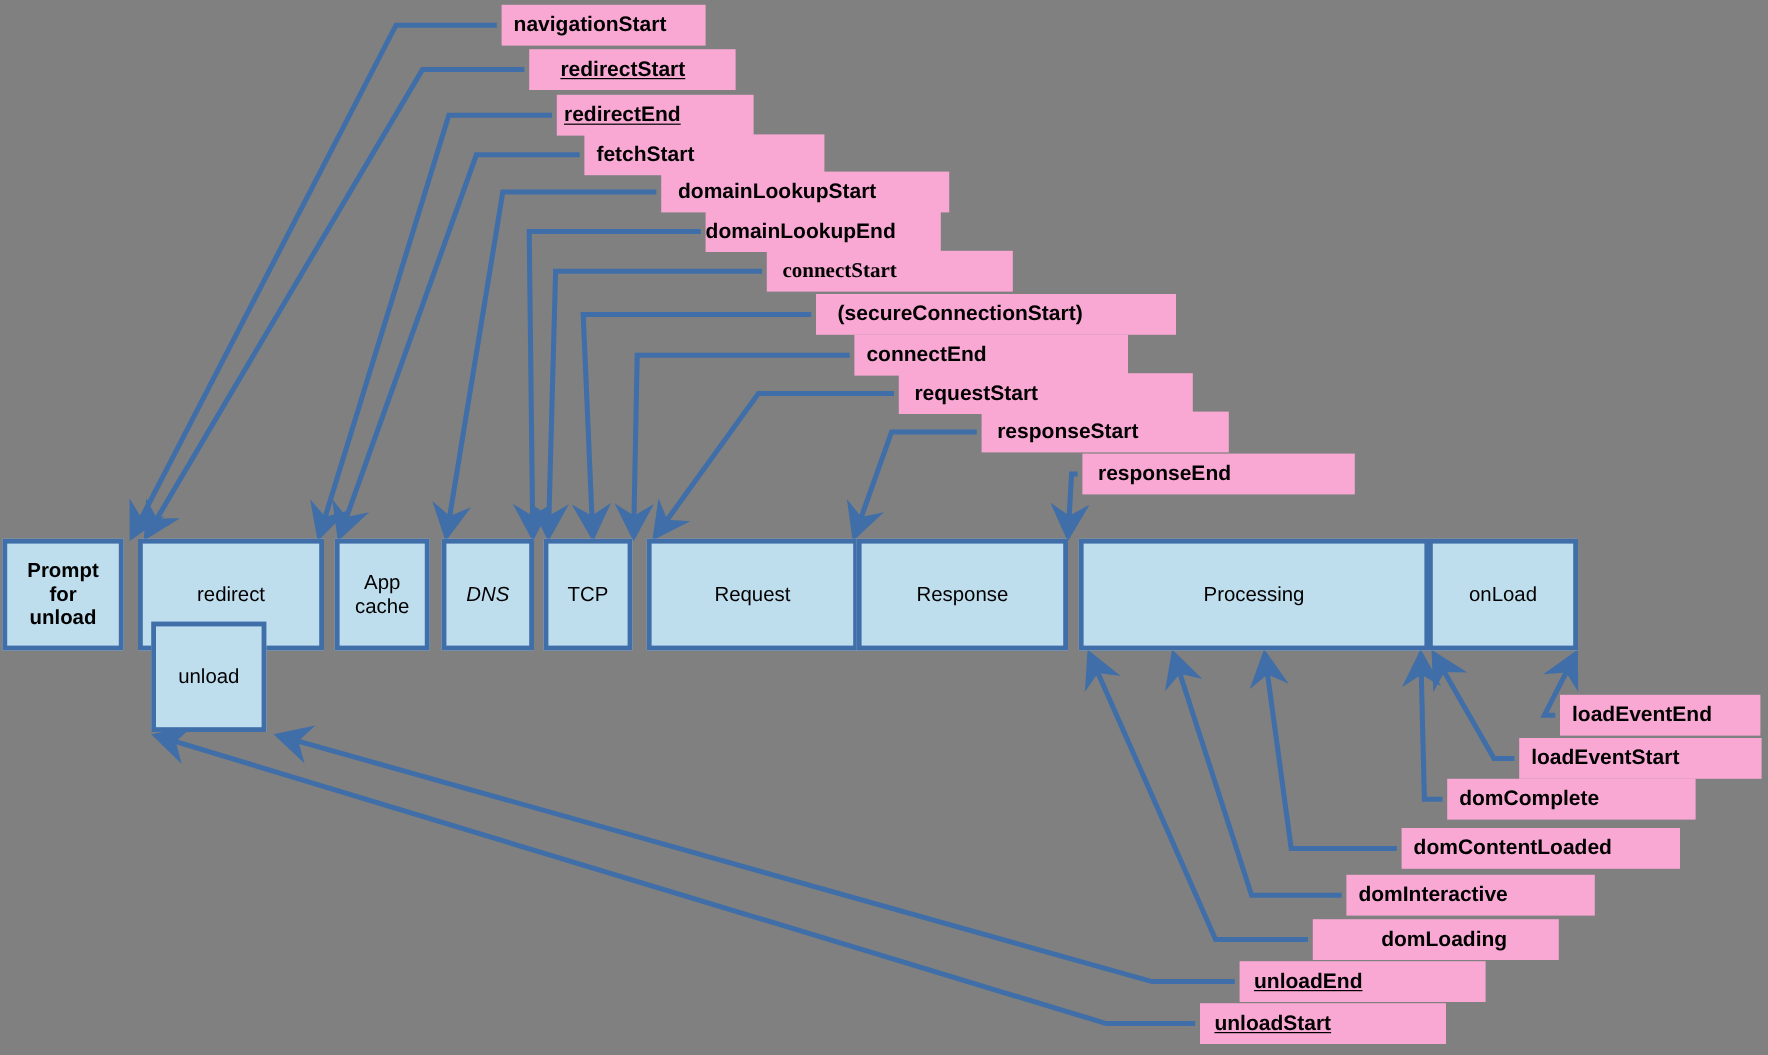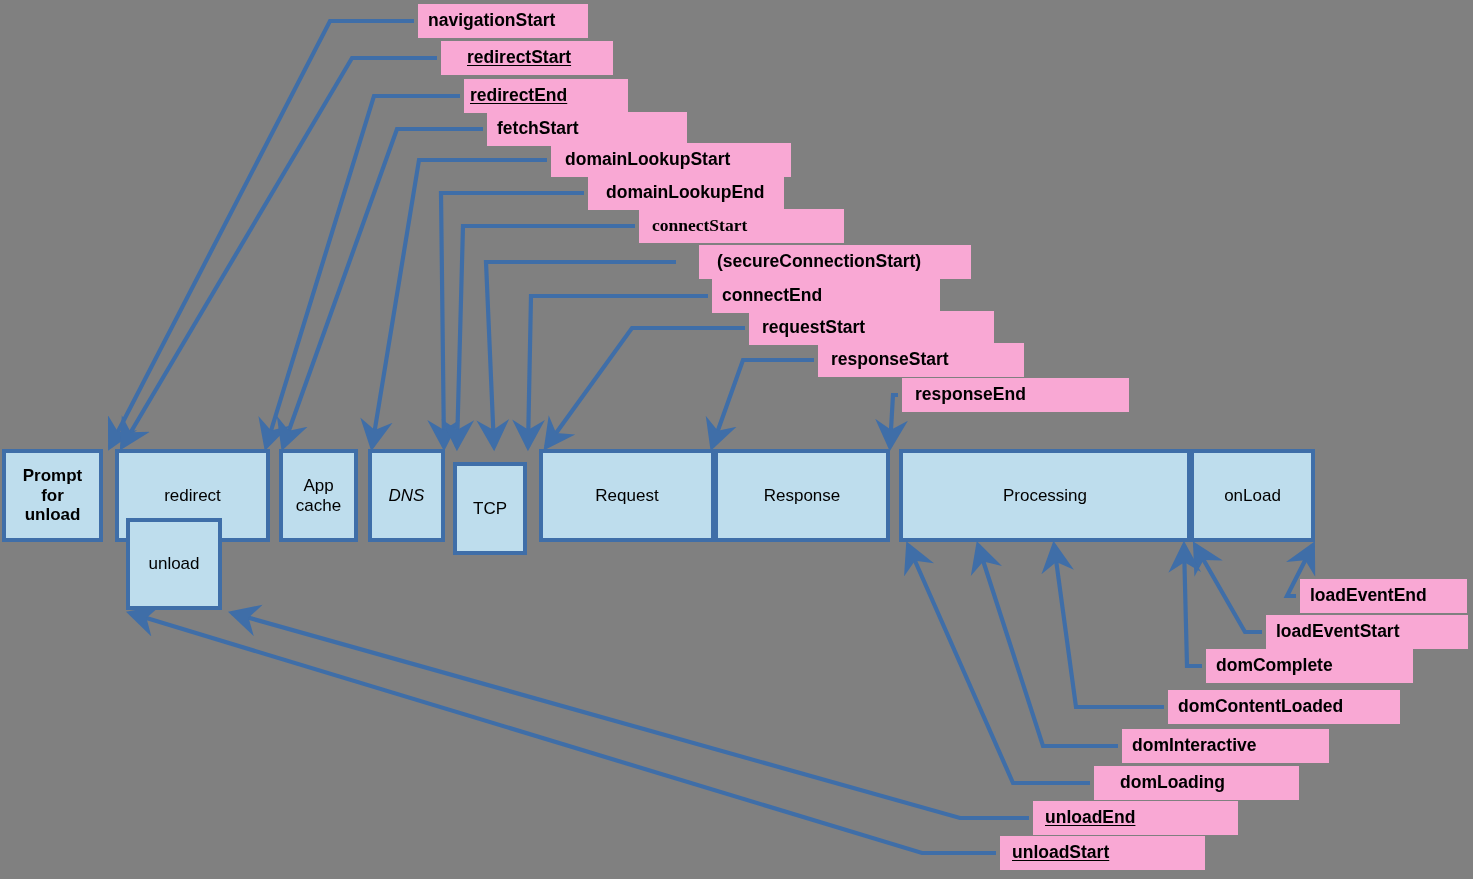--- a/index.html
+++ b/index.html
@@ -89,21 +89,21 @@
 
   <div id="phase-layer">
       <div class="phase bold" style="left: 2px; top: 449px; width: 101px; height: 93px;">Prompt
 for
 unload</div>
       <div class="phase" style="left: 115px; top: 449px; width: 155px; height: 93px;">redirect</div>
       <div class="phase sub" style="left: 126px; top: 518px; width: 96px; height: 92px;">unload</div>
       <div class="phase" style="left: 279px; top: 449px; width: 79px; height: 93px;">App
 cache</div>
       <div class="phase" style="left: 368px; top: 449px; width: 77px; height: 93px; font-style: italic;">DNS</div>
-      <div class="phase" style="left: 453px; top: 462px; width: 74px; height: 93px;">TCP</div>
+      <div class="phase" style="left: 453px; top: 449px; width: 74px; height: 93px;">TCP</div>
       <div class="phase" style="left: 539px; top: 449px; width: 176px; height: 93px;">Request</div>
       <div class="phase" style="left: 714px; top: 449px; width: 176px; height: 93px;">Response</div>
       <div class="phase" style="left: 899px; top: 449px; width: 292px; height: 93px;">Processing</div>
       <div class="phase" style="left: 1190px; top: 449px; width: 125px; height: 93px;">onLoad</div>
     </div>
   <div id="top-label-layer">
       <div class="lbl" style="left: 418px; top: 4px; width: 170px; height: 34px; padding-left: 10px;">
         <span>navigationStart</span>
       </div>
       <div class="lbl u" style="left: 441px; top: 41px; width: 172px; height: 34px; padding-left: 26px;">
@@ -111,27 +111,27 @@
       </div>
       <div class="lbl u" style="left: 464px; top: 79px; width: 164px; height: 34px; padding-left: 6px; text-align: right;">
         <span>redirectEnd</span>
       </div>
       <div class="lbl" style="left: 487px; top: 112px; width: 200px; height: 34px; padding-left: 10px;">
         <span>fetchStart</span>
       </div>
       <div class="lbl" style="left: 551px; top: 143px; width: 240px; height: 34px; padding-left: 14px;">
         <span>domainLookupStart</span>
       </div>
-      <div class="lbl" style="left: 588px; top: 176px; width: 196px; height: 34px; padding-left: 18px; text-align: center;">
+      <div class="lbl" style="left: 588px; top: 176px; width: 196px; height: 34px; padding-left: 0; text-align: center;">
         <span>domainLookupEnd</span>
       </div>
       <div class="lbl" style="left: 639px; top: 209px; width: 205px; height: 34px; padding-left: 13px; font-family: Liberation Serif, serif;">
         <span>connectStart</span>
       </div>
-      <div class="lbl" style="left: 680px; top: 245px; width: 272px; height: 34px; padding-left: 18px; margin-left: 19px;">
+      <div class="lbl" style="left: 680px; top: 245px; width: 300px; height: 34px; padding-left: 18px;">
         <span>(secureConnectionStart)</span>
       </div>
       <div class="lbl" style="left: 712px; top: 279px; width: 228px; height: 34px; padding-left: 10px;">
         <span>connectEnd</span>
       </div>
       <div class="lbl" style="left: 749px; top: 311px; width: 245px; height: 34px; padding-left: 13px;">
         <span>requestStart</span>
       </div>
       <div class="lbl" style="left: 818px; top: 343px; width: 206px; height: 34px; padding-left: 13px;">
         <span>responseStart</span>
@@ -149,21 +149,21 @@
       </div>
       <div class="lbl" style="left: 1206px; top: 649px; width: 207px; height: 34px; padding-left: 10px;">
         <span>domComplete</span>
       </div>
       <div class="lbl" style="left: 1168px; top: 690px; width: 232px; height: 34px; padding-left: 10px;">
         <span>domContentLoaded</span>
       </div>
       <div class="lbl" style="left: 1122px; top: 729px; width: 207px; height: 34px; padding-left: 10px;">
         <span>domInteractive</span>
       </div>
-      <div class="lbl" style="left: 1094px; top: 766px; width: 205px; height: 34px; padding-left: 26px;">
+      <div class="lbl" style="left: 1094px; top: 766px; width: 205px; height: 34px; padding-left: 14px; justify-content: center;">
         <span>domLoading</span>
       </div>
       <div class="lbl u" style="left: 1033px; top: 801px; width: 205px; height: 34px; padding-left: 12px;">
         <span>unloadEnd</span>
       </div>
       <div class="lbl u" style="left: 1000px; top: 836px; width: 205px; height: 34px; padding-left: 12px;">
         <span>unloadStart</span>
       </div>
     </div>
 

